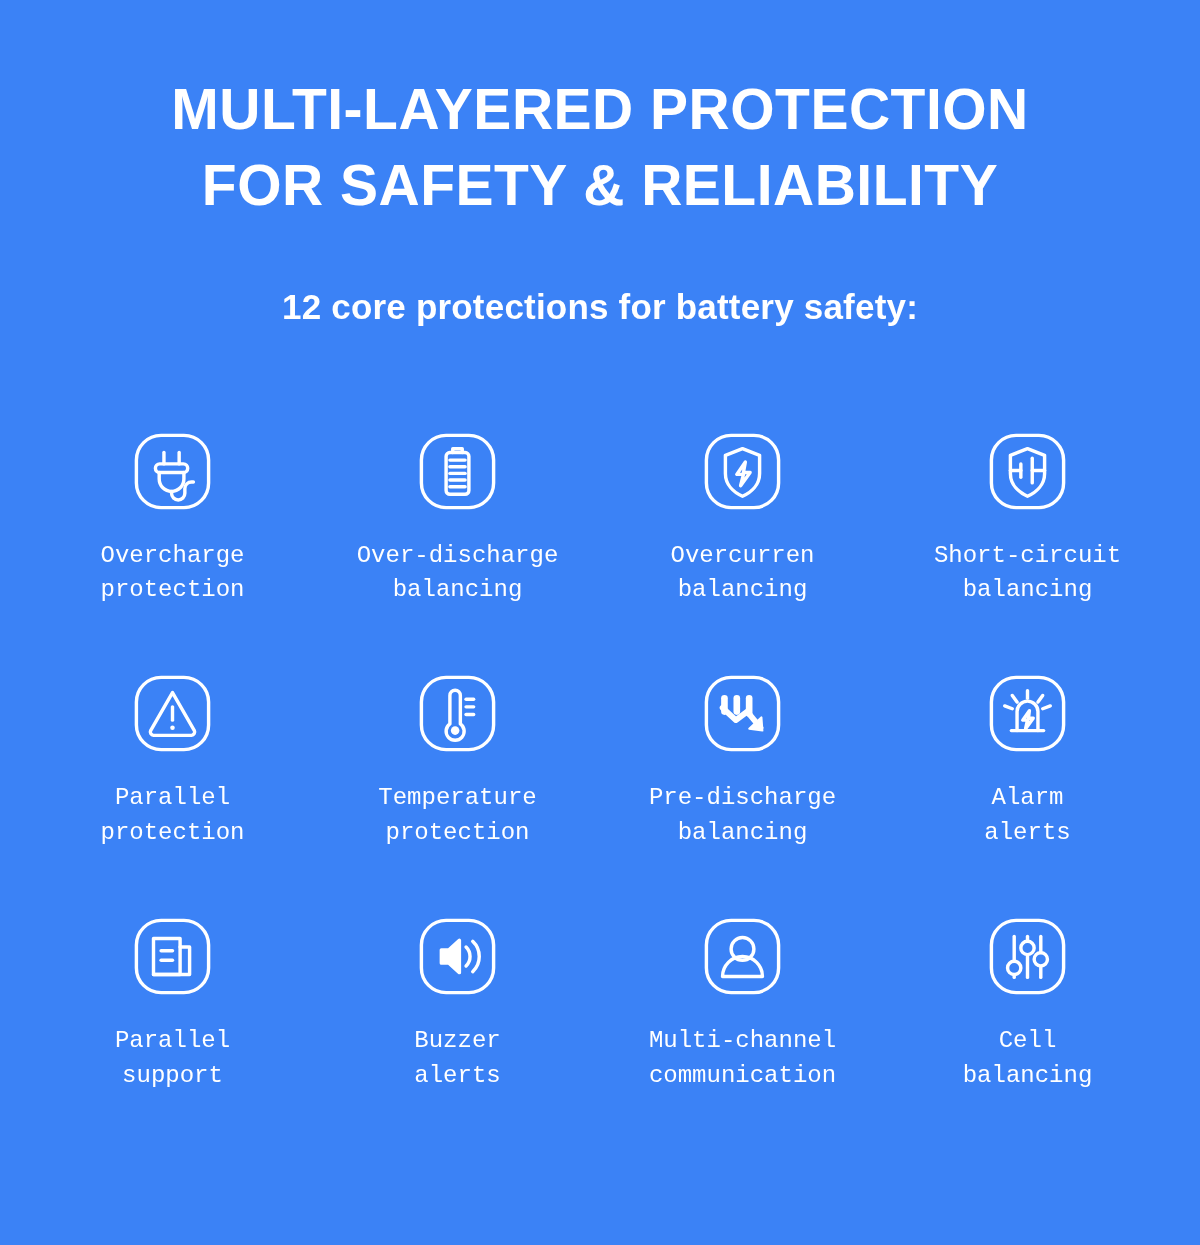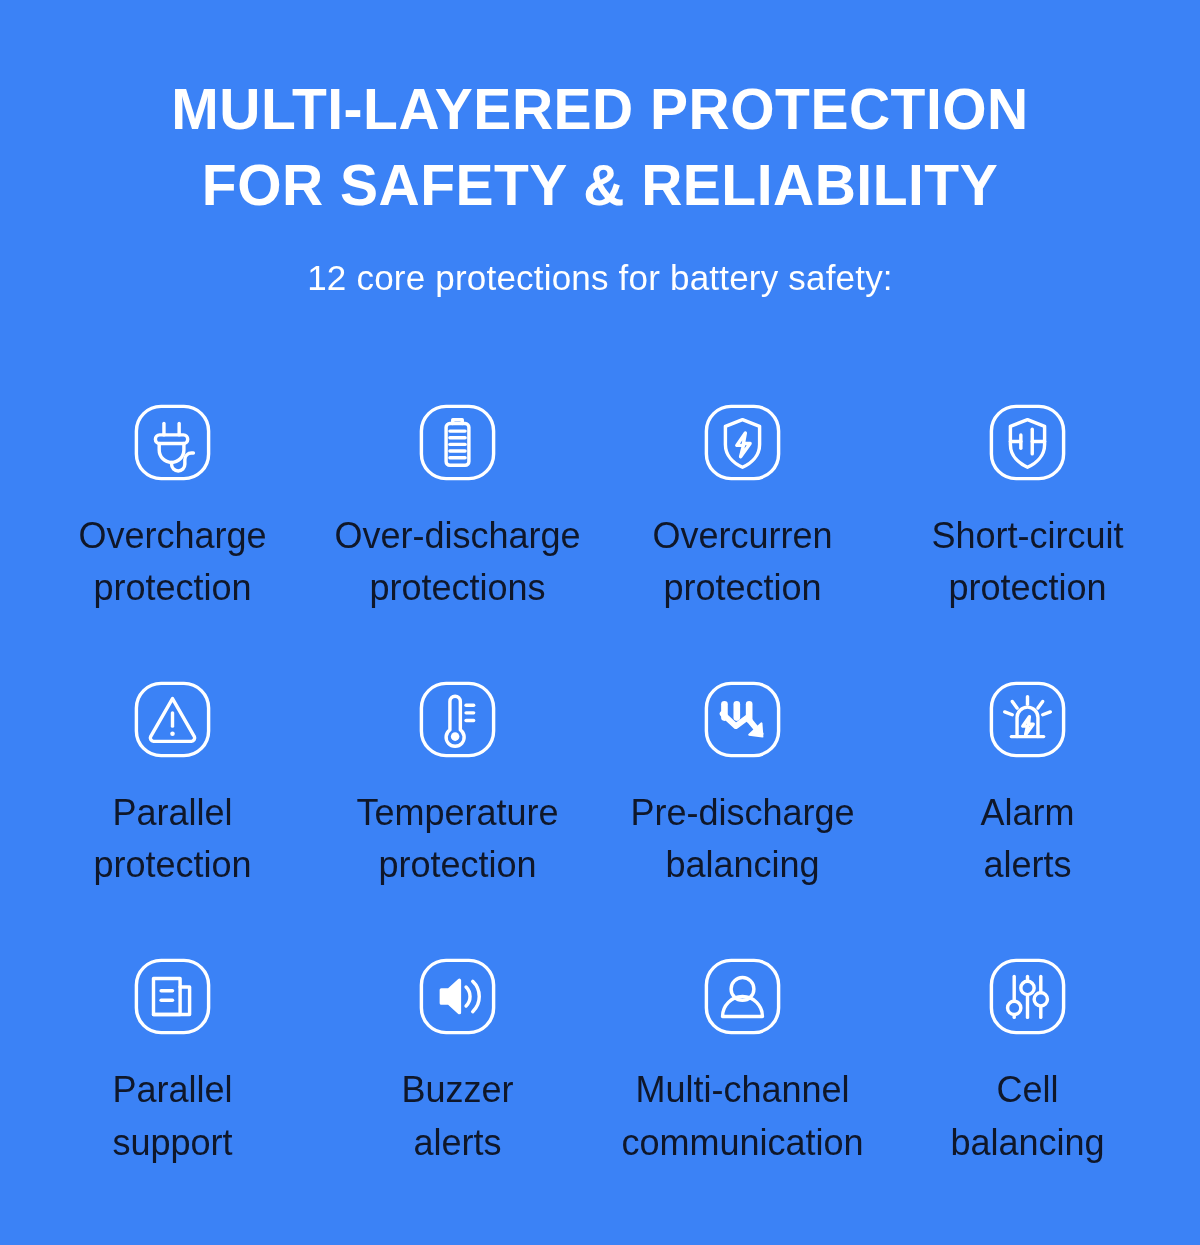--- a/index.html
+++ b/index.html
@@ -36,25 +36,25 @@
     font-weight: 700;
     line-height: 1.33;
     letter-spacing: 0.5px;
   }
   .headline .line {
     display: block;
     white-space: nowrap;
   }
 
   .subtitle {
-    margin-top: 33px;
+    margin-top: 62px;
     text-align: center;
     color: #ffffff;
     font-size: 35px;
-    font-weight: 400;
+    font-weight: 700;
     line-height: 1.2;
     letter-spacing: 0.2px;
   }
 
   
   .feature-grid {
     margin-top: 96px;
     width: 1140px;
     display: grid;
     grid-template-columns: repeat(4, 1fr);
@@ -79,26 +79,27 @@
     margin-bottom: 20px;
   }
 
   .icon-frame svg {
     width: 95px;
     height: 95px;
     display: block;
   }
 
   .feature-label {
-    color: #0f172a;
-    font-size: 36px;
+    color: #ffffff;
+    font-size: 24px;
     font-weight: 400;
     line-height: 1.45;
     max-width: 270px;
     white-space: pre-line;
+    font-family: Liberation Mono, monospace;
   }
 </style>
 </head>
 <body>
 
 <div class="page">
 
   <h1 class="headline">
     <span class="line">MULTI-LAYERED PROTECTION</span>
     <span class="line">FOR SAFETY &amp; RELIABILITY</span>
@@ -130,48 +131,48 @@
           <rect x="38" y="30" width="24" height="44" rx="4"></rect>
           <path d="M45 30 v-4 h10 v4"></path>
           <path d="M42 38 h16"></path>
           <path d="M42 45 h16"></path>
           <path d="M42 52 h16"></path>
           <path d="M42 59 h16"></path>
           <path d="M42 66 h16"></path>
         </svg>
       </div>
       <div class="feature-label">Over-discharge
-protections</div>
+balancing</div>
     </div>
 
     <div class="feature-item">
       <div class="icon-frame">
         <svg viewBox="0 0 100 100" fill="none" stroke="#ffffff" stroke-width="3.6" stroke-linecap="round" stroke-linejoin="round">
           <rect x="12" y="12" width="76" height="76" rx="26" ry="26"></rect>
           <path d="M50 26 L68 33 v19 c0 12 -9 20 -18 24 c-9 -4 -18 -12 -18 -24 V33 Z"></path>
           <path d="M53 40 L44 53 h7 l-3 12 l10 -14 h-7 Z"></path>
         </svg>
       </div>
       <div class="feature-label">Overcurren
-protection</div>
+balancing</div>
     </div>
 
     <div class="feature-item">
       <div class="icon-frame">
         <svg viewBox="0 0 100 100" fill="none" stroke="#ffffff" stroke-width="3.6" stroke-linecap="round" stroke-linejoin="round">
           <path d="M50 26 L68 33 v19 c0 12 -9 20 -18 24 c-9 -4 -18 -12 -18 -24 V33 Z"></path>
           <rect x="12" y="12" width="76" height="76" rx="26" ry="26"></rect>
           <path d="M32 49 h11"></path>
           <path d="M43 42 v14"></path>
           <path d="M55 36 v26"></path>
           <path d="M55 49 h13"></path>
         </svg>
       </div>
       <div class="feature-label">Short-circuit
-protection</div>
+balancing</div>
     </div>
 
     <div class="feature-item">
       <div class="icon-frame">
         <svg viewBox="0 0 100 100" fill="none" stroke="#ffffff" stroke-width="3.6" stroke-linecap="round" stroke-linejoin="round">
           <rect x="12" y="12" width="76" height="76" rx="26" ry="26"></rect>
           <path d="M50 28 L73 68 a3.5 3.5 0 0 1 -3 5 H30 a3.5 3.5 0 0 1 -3 -5 Z"></path>
           <path d="M50 43 v14"></path>
           <circle cx="50" cy="65" r="2.4" fill="#ffffff" stroke="none"></circle>
         </svg>

